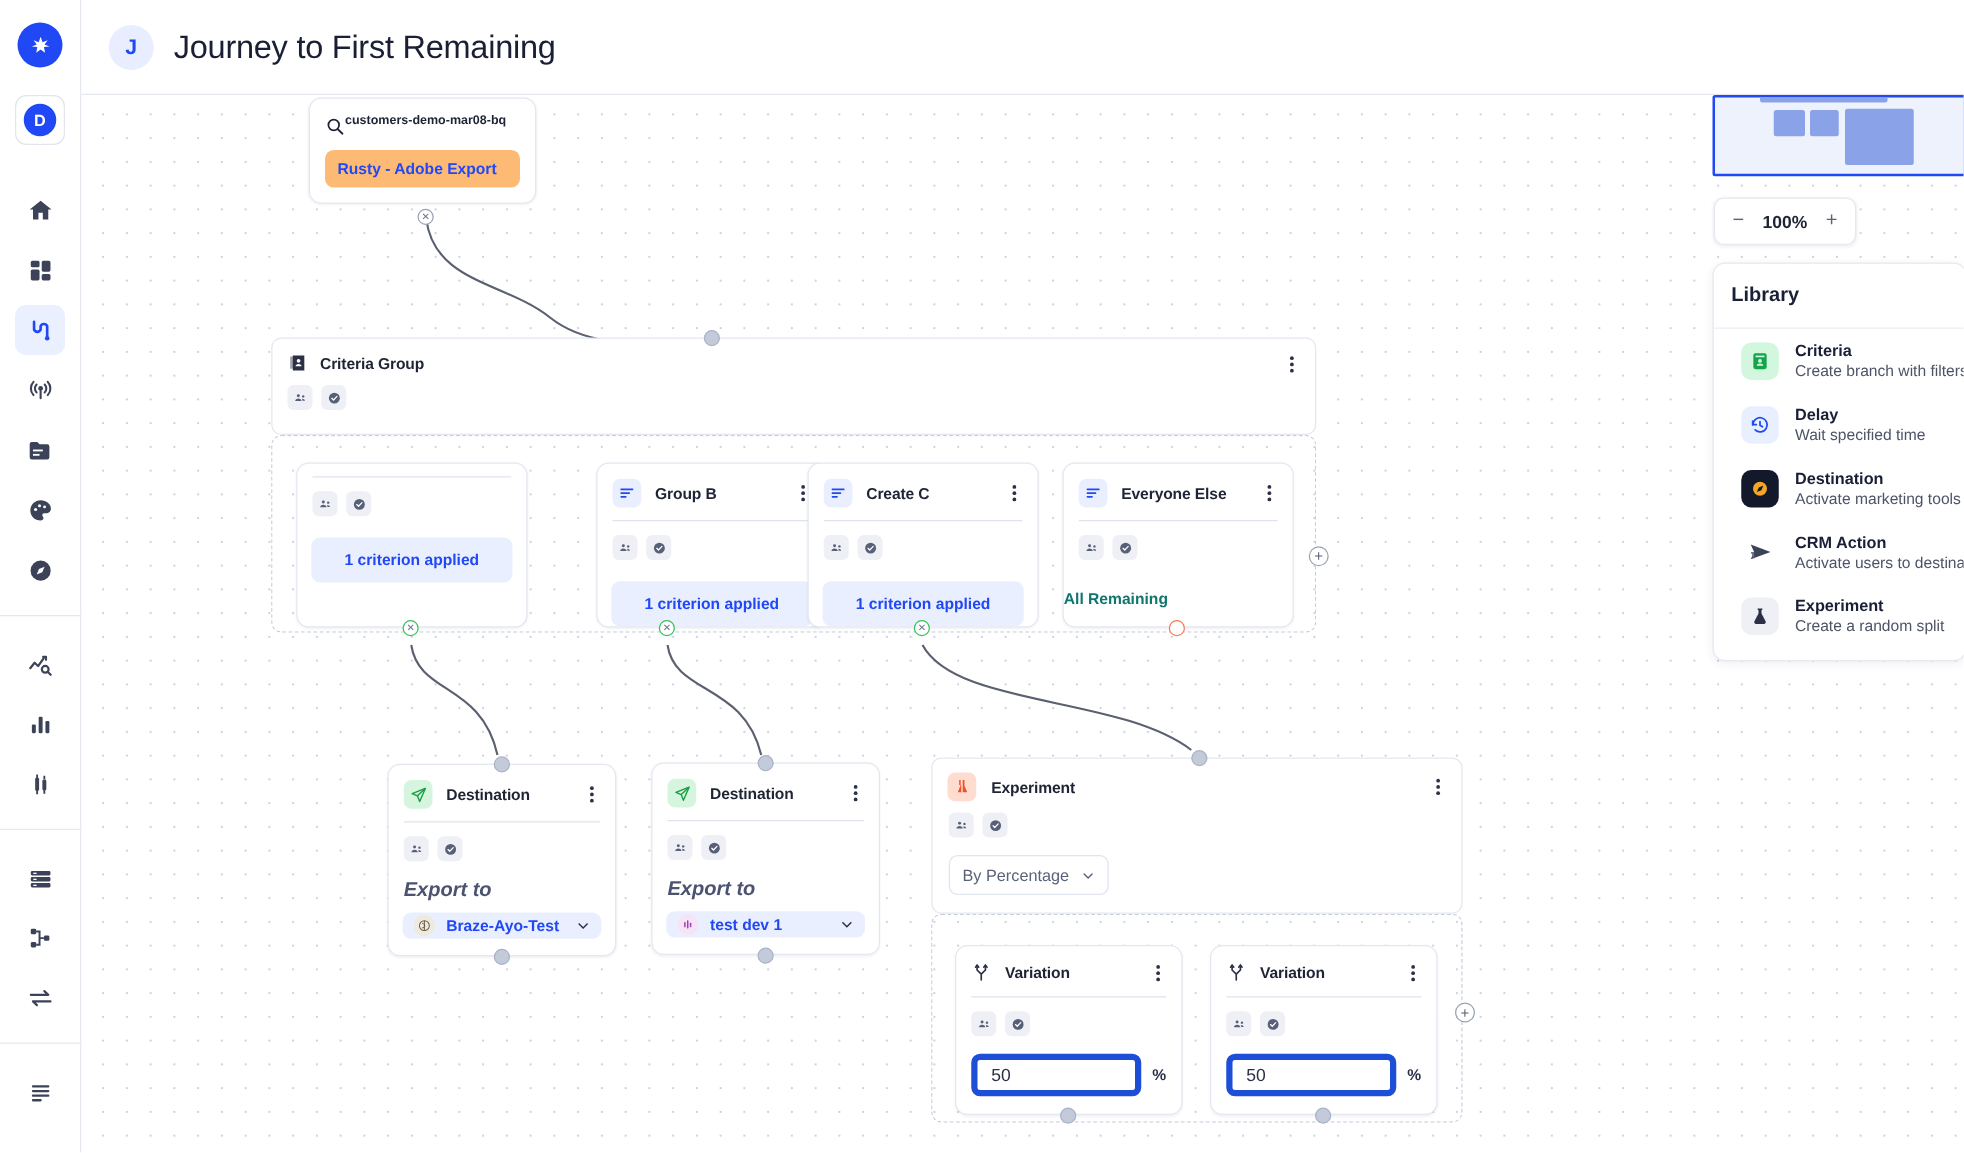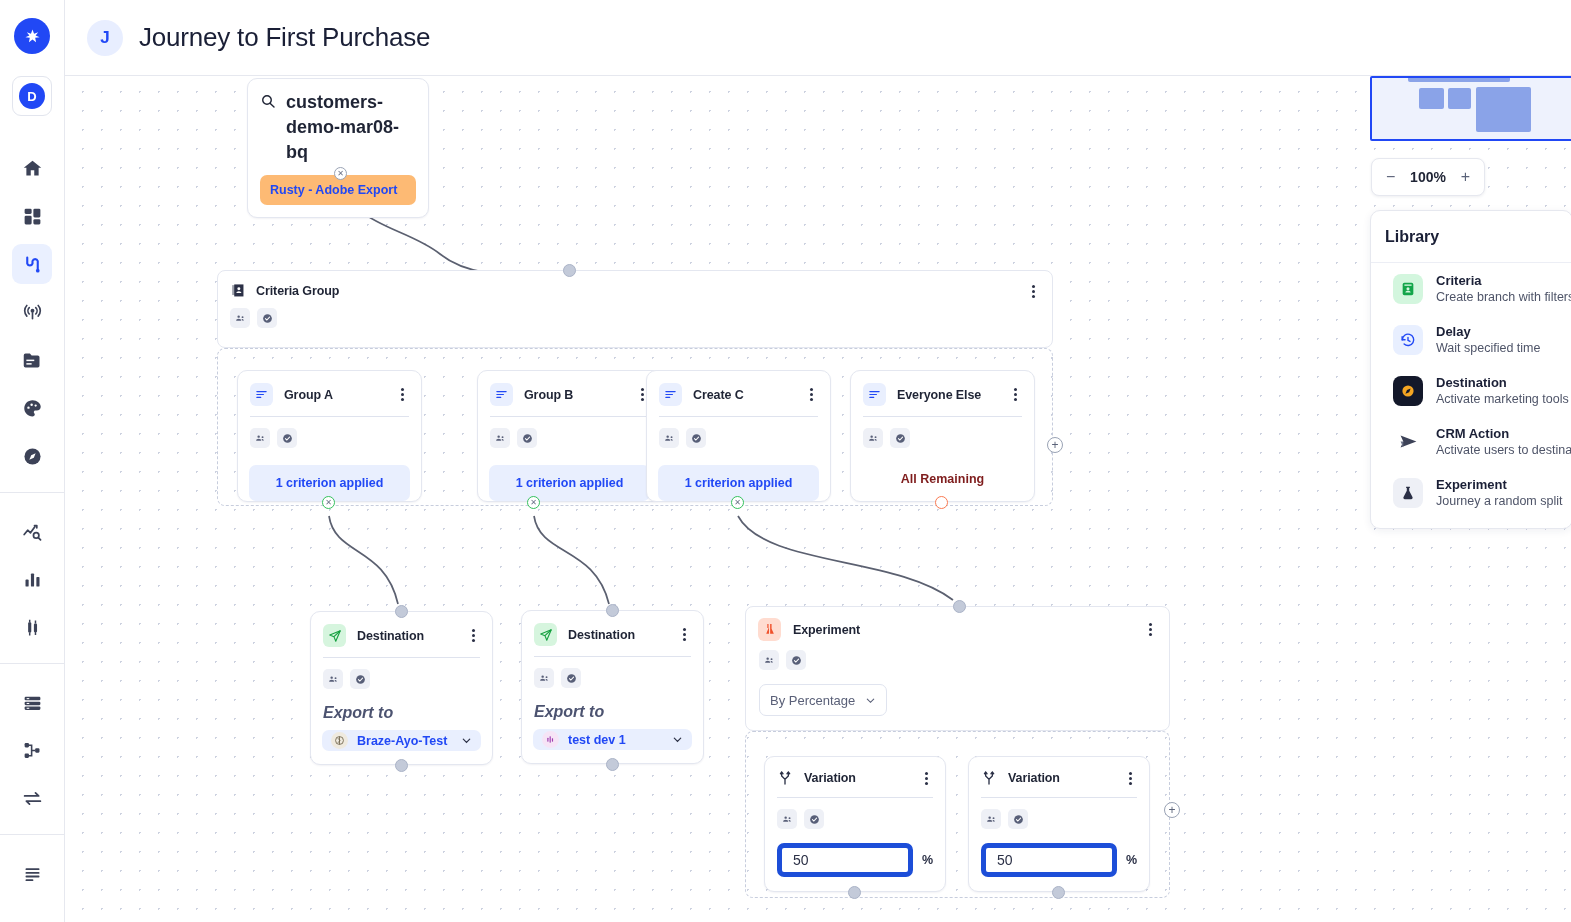--- a/index.html
+++ b/index.html
@@ -132,21 +132,21 @@
     position:absolute; width:16px; height:16px; border-radius:50%;
     background:#fff; border:1px solid #9aa3b5; color:#5a melt;
     display:flex; align-items:center; justify-content:center;
     font-size:12px; line-height:1; color:#5b6379; cursor:pointer;
   }
 
   
   .src-card { width: 182px; padding: 11px 12px 12px 12px; }
   .src-row { display: flex; align-items: flex-start; }
   .src-txt {
-    margin-left: 10px; font-size: 18px; font-weight: bold; color: #1f2435;
+    font-size: 10px; font-weight: bold; color: #1f2435;
     line-height: 1.38;
   }
   .src-pill {
     margin-top: 11px; background: #fdba74; border-radius: 7px;
     padding: 8px 10px; font-size: 12.5px; font-weight: bold; color: #2148f5;
     cursor: pointer;
   }
 
   
   .group-box {
@@ -158,22 +158,22 @@
     background: transparent;
   }
 
   
   .info-pill {
     margin: 17px 11px 0 11px; background: #e9effe; border-radius: 7px;
     padding: 11px 0; text-align: center;
     font-size: 12.5px; font-weight: bold; color: #2148f5; cursor: pointer;
   }
   .plain-label {
-    margin-top: 24px; text-align:center; font-size: 12.5px;
-    font-weight: bold; color: #7f1d1d;
+    margin-top: 24px; text-align:left; font-size: 12.5px;
+    font-weight: bold; color: #0f766e;
   }
 
   
   .field-label {
     padding: 15px 12px 0 12px; font-size: 16px; font-weight: bold; color: #4c5370; font-style: italic;
   }
   .sel-blue {
     margin: 8px 11px 0 11px; background: #e9effe; border-radius: 7px;
     height: 21px; display:flex; align-items:center; padding: 0 9px; cursor:pointer;
   }
@@ -366,21 +366,21 @@
           <rect x="4" y="14.4" width="16" height="2.1" rx="1"></rect>
           <rect x="4" y="18.6" width="9" height="2.1" rx="1"></rect>
         </svg>
     </div>
   </div>
 
   <div class="main">
 
     <div class="topbar">
       <div class="j-avatar">J</div>
-      <div class="page-title">Journey to First Purchase</div>
+      <div class="page-title">Journey to First Remaining</div>
     </div>
 
     <div class="canvas">
 
       <svg class="edges">
         <path d="M276 99 C 282 150, 340 150, 375 178 C 400 198, 430 200, 504 200" fill="none" stroke="#5b6070" stroke-width="1.7"></path>
         <path d="M264 440 C 270 480, 320 470, 333 528" fill="none" stroke="#5b6070" stroke-width="1.7"></path>
         <path d="M469 440 C 475 480, 530 470, 544 528" fill="none" stroke="#5b6070" stroke-width="1.7"></path>
         <path d="M673 440 C 700 490, 830 480, 888 524" fill="none" stroke="#5b6070" stroke-width="1.7"></path>
       </svg>
@@ -428,31 +428,20 @@
               </svg>
             </div>
         </div>
       </div>
       <div class="handle" style="left:504px; top:194px; margin-left:-6px; margin-top:-6px;"></div>
 
       <div class="dash-box" style="left:152px; top:272px; width:836px; height:158px;"></div>
 
       <div class="node" style="left:172px; top:294px;">
         <div class="card" style="width:185px; height:132px;">
-          <div class="card-head">
-            <div class="card-ico" style="background:#e9effe;">
-              <svg viewBox="0 0 24 24" width="13" height="13" fill="none" stroke="#2148f5" stroke-width="2.3" stroke-linecap="round">
-                  <path d="M3.5 6.5h17M3.5 12h12M3.5 17.5h7"></path>
-                </svg>
-            </div>
-            <div class="card-title">Group A</div>
-            <div class="kebab">
-                <i></i>
-              </div>
-          </div>
           <div class="card-rule"></div>
           <div class="chips">
             <div class="chip">
                 <svg viewBox="0 0 24 24" fill="#585f78">
                   <circle cx="8" cy="8" r="2.6"></circle>
                   <circle cx="16.5" cy="9" r="2.1"></circle>
                   <path d="M2.5 17c0-2.8 2.5-4.3 5.5-4.3s5.5 1.5 5.5 4.3z"></path>
                   <path d="M14.5 13c2.6 0 5 1.2 5 3.6h-4.2z"></path>
                 </svg>
               </div>
@@ -862,20 +851,20 @@
         </div>
 
         <div class="lib-item">
           <div class="lib-ico" style="background:#eef0f6;">
             <svg viewBox="0 0 24 24" width="16" height="16" fill="#2b3046">
                 <path d="M9.2 2.6h5.6v1.8h-1v4.3l4.9 9.2c.8 1.5-.3 3.3-2 3.3H7.3c-1.7 0-2.8-1.8-2-3.3l4.9-9.2V4.4h-1z"></path>
               </svg>
           </div>
           <div class="lib-txt">
             <div class="lib-name">Experiment</div>
-            <div class="lib-desc">Journey a random split</div>
+            <div class="lib-desc">Create a random split</div>
           </div>
         </div>
       </div>
 
     </div>
   </div>
 </div>
 
 </body></html>

